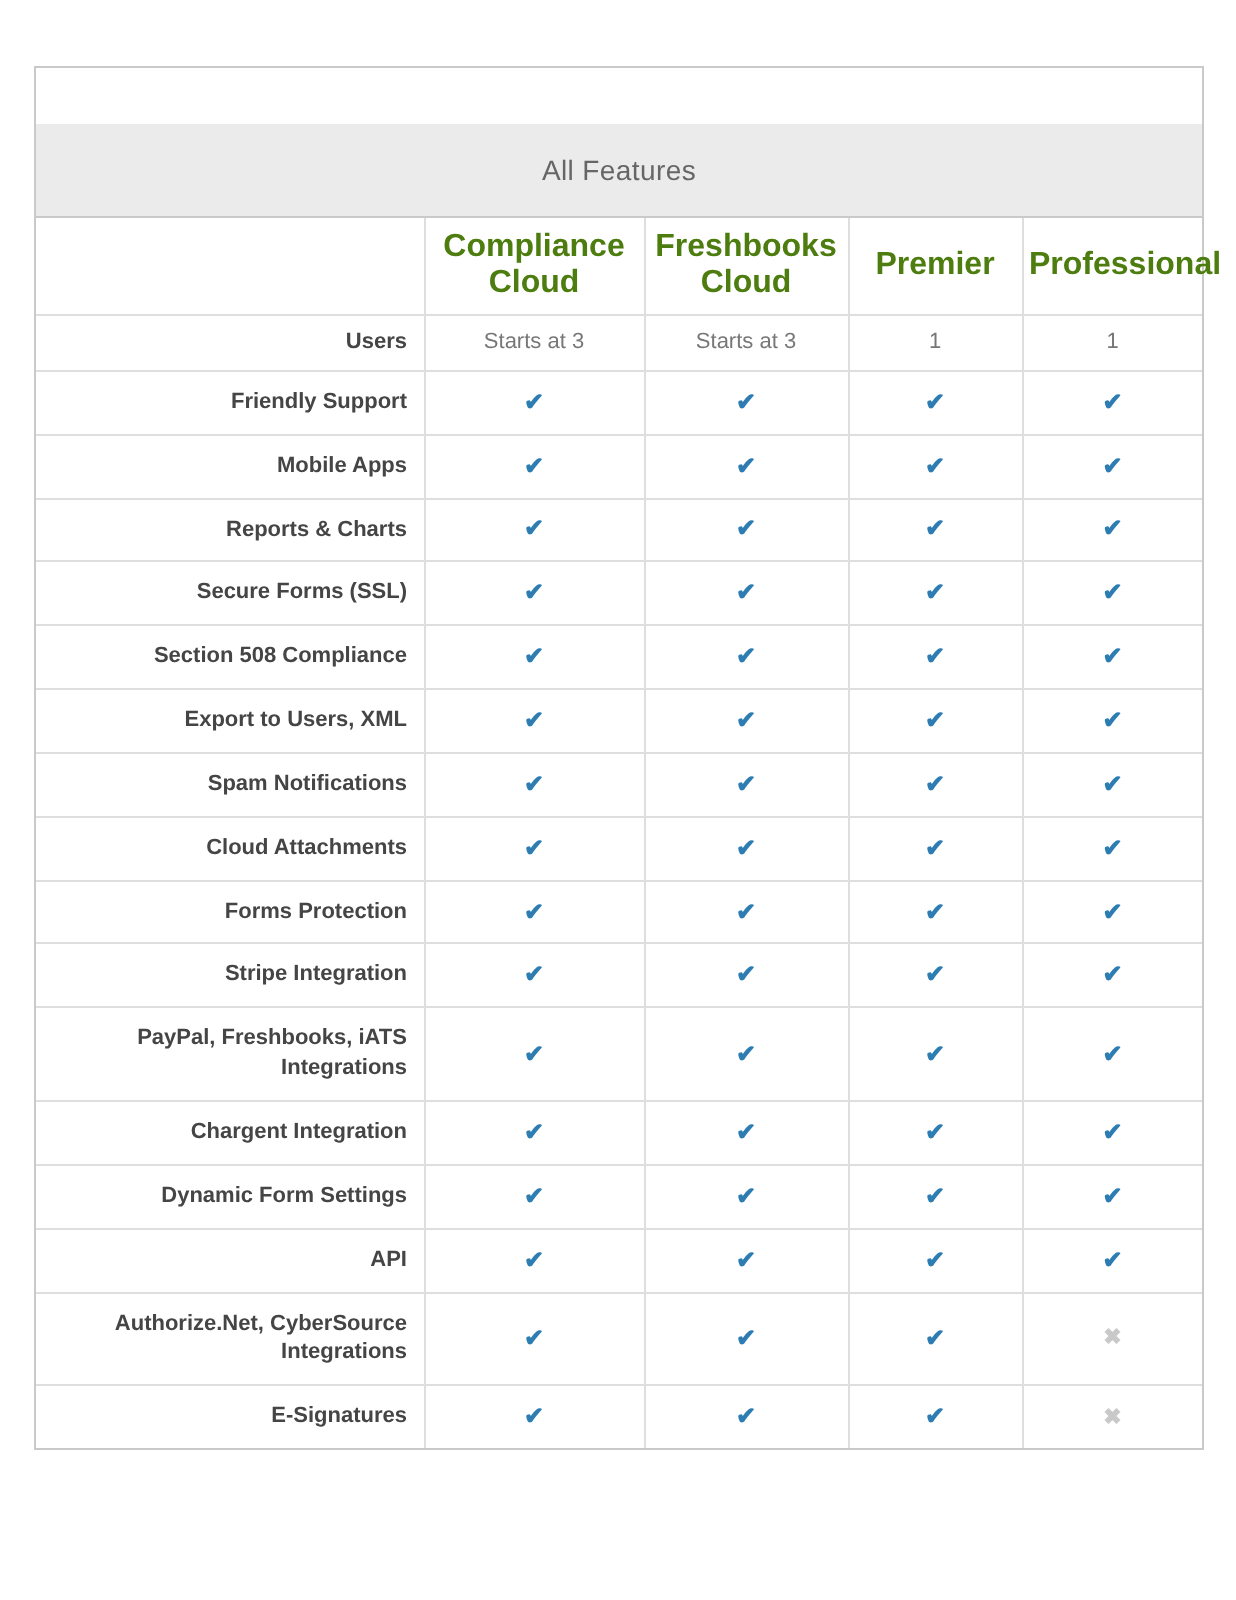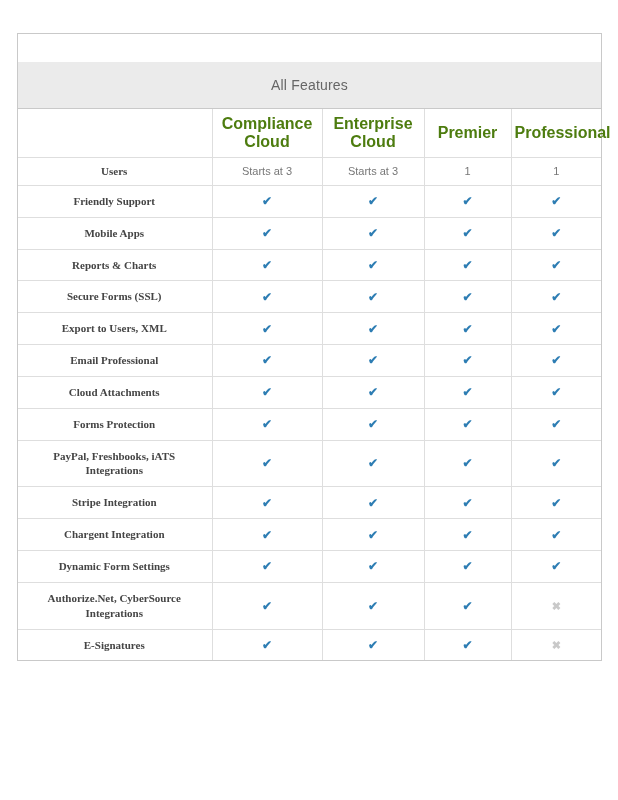--- a/index.html
+++ b/index.html
@@ -56,26 +56,25 @@
     border-top: none;
   }
   table.features th {
     font-weight: bold;
     color: #4d7c0f;
     font-size: 16px;
     padding: 6px 3px;
     height: 25px;
   }
   td.feature {
-    text-align: center;
+    text-align: right;
     font-weight: bold;
     color: #454545;
     padding: 8px 8px 8px 7px;
     line-height: 1.35;
-    font-family: Liberation Serif, serif;
   }
   td.val {
     text-align: center;
     color: #777777;
     padding: 7px 4px;
   }
   tr.users-row td {
     padding-top: 6px;
     padding-bottom: 6px;
   }
@@ -103,21 +102,21 @@
         <col style="width:194px">
         <col style="width:110px">
         <col style="width:102px">
         <col style="width:87px">
         <col style="width:90px">
       </colgroup>
       <thead>
         <tr>
           <th></th>
           <th>Compliance Cloud</th>
-          <th>Enterprise Cloud</th>
+          <th>Freshbooks Cloud</th>
           <th>Premier</th>
           <th>Professional</th>
         </tr>
       </thead>
       <tbody id="table-body">
           <tr class="users-row">
             <td class="feature">Users</td>
             <td class="val">Starts at 3</td>
             <td class="val">Starts at 3</td>
             <td class="val">1</td>
@@ -145,70 +144,84 @@
             <td class="val"><span class="check">✔</span></td>
           </tr>
           <tr>
             <td class="feature">Secure Forms (SSL)</td>
             <td class="val"><span class="check">✔</span></td>
             <td class="val"><span class="check">✔</span></td>
             <td class="val"><span class="check">✔</span></td>
             <td class="val"><span class="check">✔</span></td>
           </tr>
           <tr>
+            <td class="feature">Section 508 Compliance</td>
+            <td class="val"><span class="check">✔</span></td>
+            <td class="val"><span class="check">✔</span></td>
+            <td class="val"><span class="check">✔</span></td>
+            <td class="val"><span class="check">✔</span></td>
+          </tr>
+          <tr>
             <td class="feature">Export to Users, XML</td>
             <td class="val"><span class="check">✔</span></td>
             <td class="val"><span class="check">✔</span></td>
             <td class="val"><span class="check">✔</span></td>
             <td class="val"><span class="check">✔</span></td>
           </tr>
           <tr>
-            <td class="feature">Email Professional</td>
+            <td class="feature">Spam Notifications</td>
             <td class="val"><span class="check">✔</span></td>
             <td class="val"><span class="check">✔</span></td>
             <td class="val"><span class="check">✔</span></td>
             <td class="val"><span class="check">✔</span></td>
           </tr>
           <tr>
             <td class="feature">Cloud Attachments</td>
             <td class="val"><span class="check">✔</span></td>
             <td class="val"><span class="check">✔</span></td>
             <td class="val"><span class="check">✔</span></td>
             <td class="val"><span class="check">✔</span></td>
           </tr>
           <tr>
             <td class="feature">Forms Protection</td>
             <td class="val"><span class="check">✔</span></td>
             <td class="val"><span class="check">✔</span></td>
             <td class="val"><span class="check">✔</span></td>
             <td class="val"><span class="check">✔</span></td>
           </tr>
           <tr>
+            <td class="feature">Stripe Integration</td>
+            <td class="val"><span class="check">✔</span></td>
+            <td class="val"><span class="check">✔</span></td>
+            <td class="val"><span class="check">✔</span></td>
+            <td class="val"><span class="check">✔</span></td>
+          </tr>
+          <tr>
             <td class="feature">PayPal, Freshbooks, iATS Integrations</td>
             <td class="val"><span class="check">✔</span></td>
             <td class="val"><span class="check">✔</span></td>
             <td class="val"><span class="check">✔</span></td>
             <td class="val"><span class="check">✔</span></td>
           </tr>
           <tr>
-            <td class="feature">Stripe Integration</td>
-            <td class="val"><span class="check">✔</span></td>
-            <td class="val"><span class="check">✔</span></td>
-            <td class="val"><span class="check">✔</span></td>
-            <td class="val"><span class="check">✔</span></td>
-          </tr>
-          <tr>
             <td class="feature">Chargent Integration</td>
             <td class="val"><span class="check">✔</span></td>
             <td class="val"><span class="check">✔</span></td>
             <td class="val"><span class="check">✔</span></td>
             <td class="val"><span class="check">✔</span></td>
           </tr>
           <tr>
             <td class="feature">Dynamic Form Settings</td>
+            <td class="val"><span class="check">✔</span></td>
+            <td class="val"><span class="check">✔</span></td>
+            <td class="val"><span class="check">✔</span></td>
+            <td class="val"><span class="check">✔</span></td>
+          </tr>
+          <tr>
+            <td class="feature">API</td>
             <td class="val"><span class="check">✔</span></td>
             <td class="val"><span class="check">✔</span></td>
             <td class="val"><span class="check">✔</span></td>
             <td class="val"><span class="check">✔</span></td>
           </tr>
           <tr>
             <td class="feature">Authorize.Net, CyberSource Integrations</td>
             <td class="val"><span class="check">✔</span></td>
             <td class="val"><span class="check">✔</span></td>
             <td class="val"><span class="check">✔</span></td>

